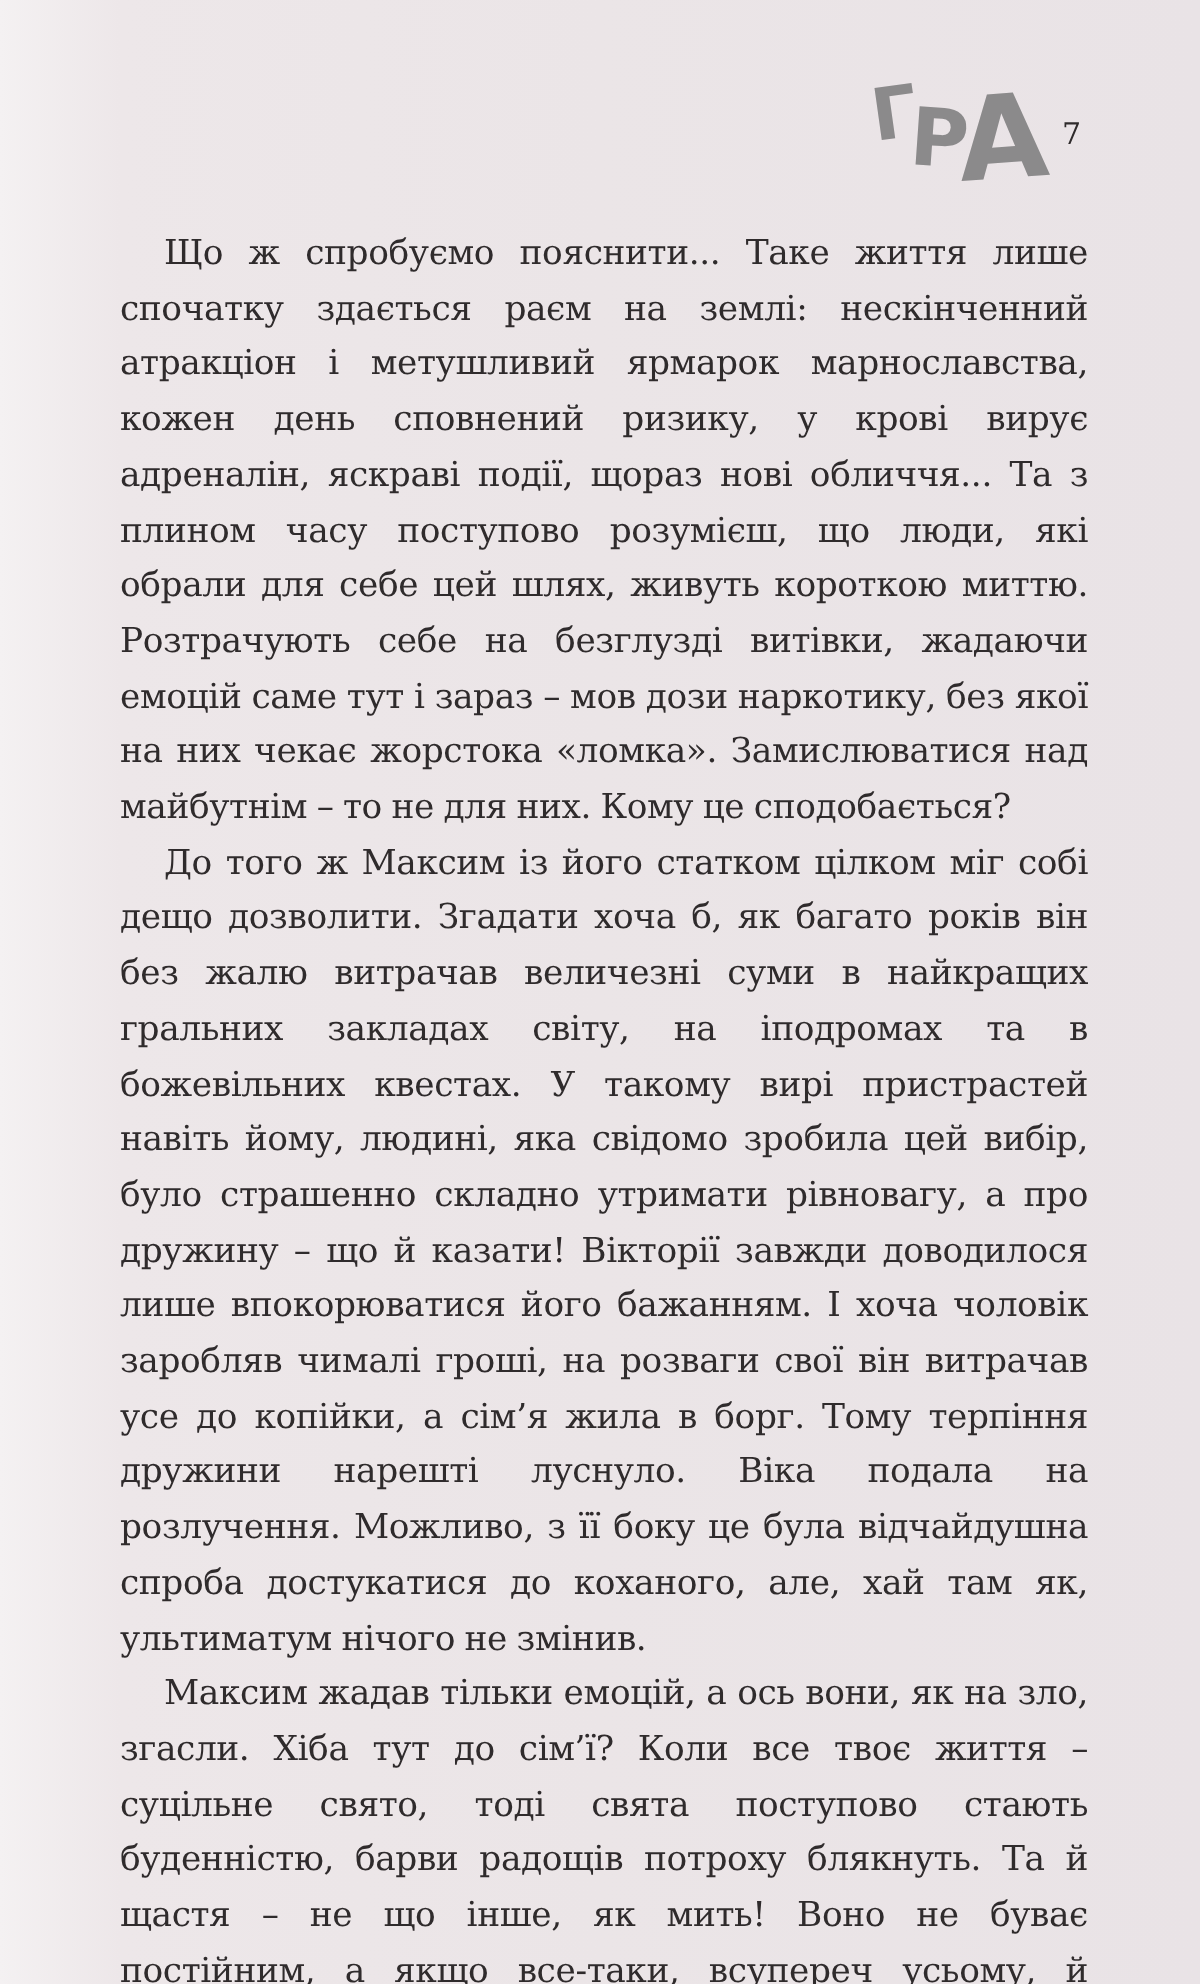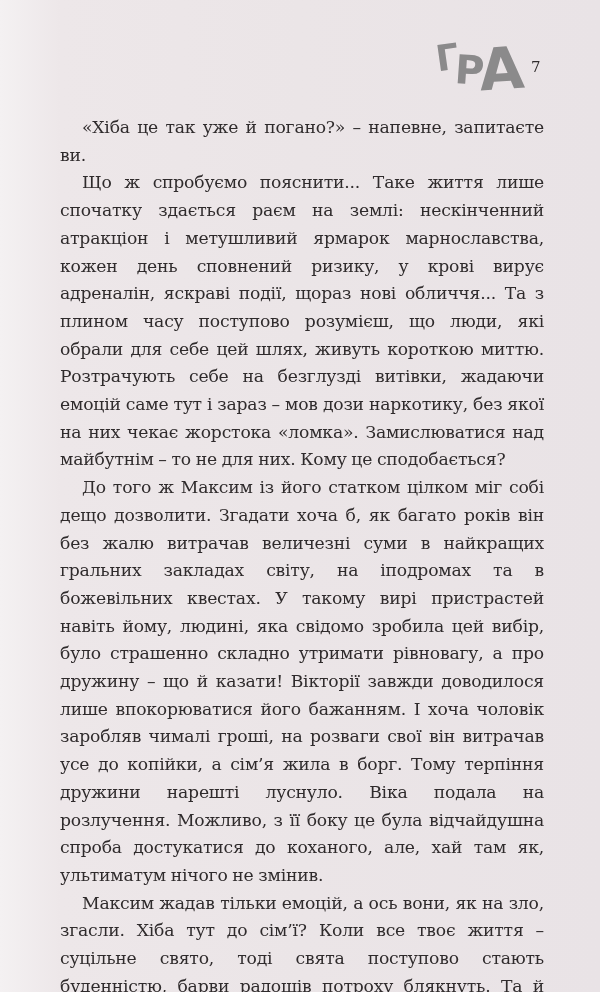--- a/index.html
+++ b/index.html
@@ -55,19 +55,18 @@
 
   <div class="logo">
     <span class="l1">Г</span>
     <span class="l2">Р</span>
     <span class="l3">А</span>
   </div>
 
   <div class="page-number">7</div>
 
   <div class="body-text">
-    <p>«Хіба це так уже й погано?» – напевне, запитаєте ви.</p>
     <p>Що ж спробуємо пояснити... Таке життя лише спочатку здається раєм на землі: нескінченний атракціон і метушливий ярмарок марнославства, кожен день сповнений ризику, у крові вирує адреналін, яскраві події, щораз нові обличчя... Та з плином часу поступово розумієш, що люди, які обрали для себе цей шлях, живуть короткою миттю. Розтрачують себе на безглузді витівки, жадаючи емоцій саме тут і зараз – мов дози наркотику, без якої на них чекає жорстока «ломка». Замислюватися над майбутнім – то не для них. Кому це сподобається?</p>
     <p>До того ж Максим із його статком цілком міг собі дещо дозволити. Згадати хоча б, як багато років він без жалю витрачав величезні суми в найкращих гральних закладах світу, на іподромах та в божевільних квестах. У такому вирі пристрастей навіть йому, людині, яка свідомо зробила цей вибір, було страшенно складно утримати рівновагу, а про дружину – що й казати! Вікторії завжди доводилося лише впокорюватися його бажанням. І хоча чоловік заробляв чималі гроші, на розваги свої він витрачав усе до копійки, а сім’я жила в борг. Тому терпіння дружини нарешті луснуло. Віка подала на розлучення. Можливо, з її боку це була відчайдушна спроба достукатися до коханого, але, хай там як, ультиматум нічого не змінив.</p>
     <p>Максим жадав тільки емоцій, а ось вони, як на зло, згасли. Хіба тут до сім’ї? Коли все твоє життя – суцільне свято, тоді свята поступово стають буденністю, барви радощів потроху блякнуть. Та й щастя – не що інше, як мить! Воно не буває постійним, а якщо все-таки, всупереч усьому, й набуває певної</p>
   </div>
 
 </div>
 
 </body></html>

